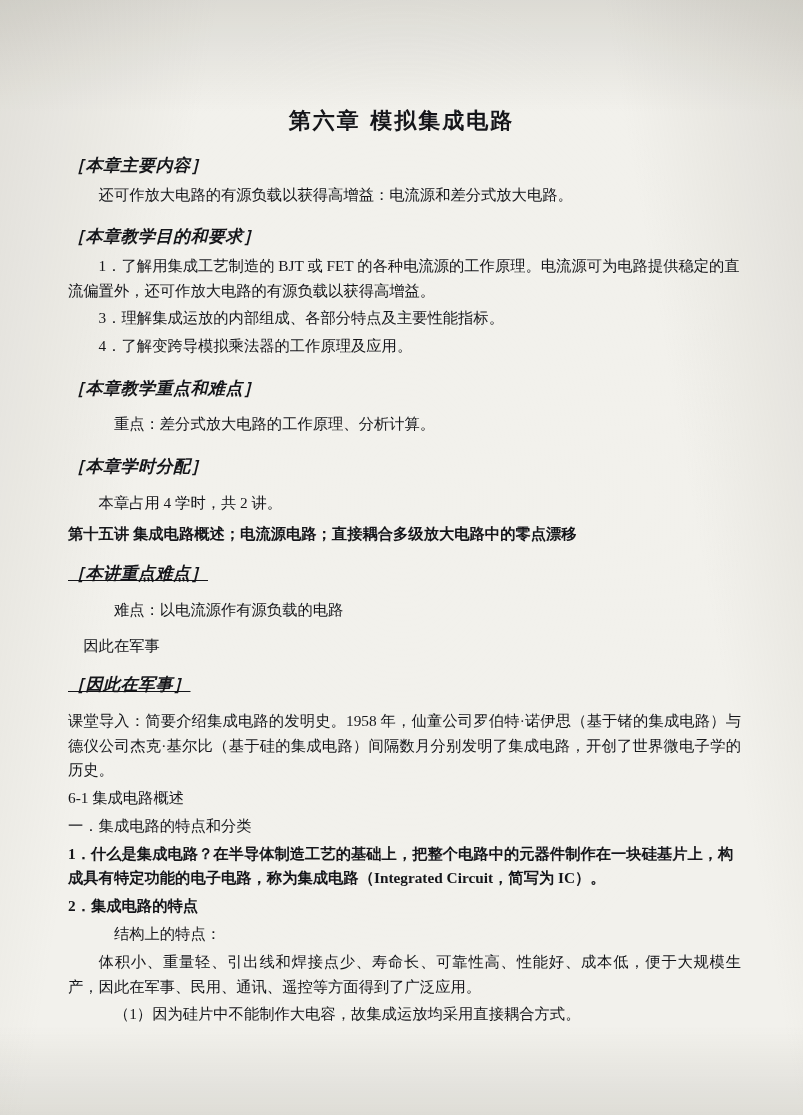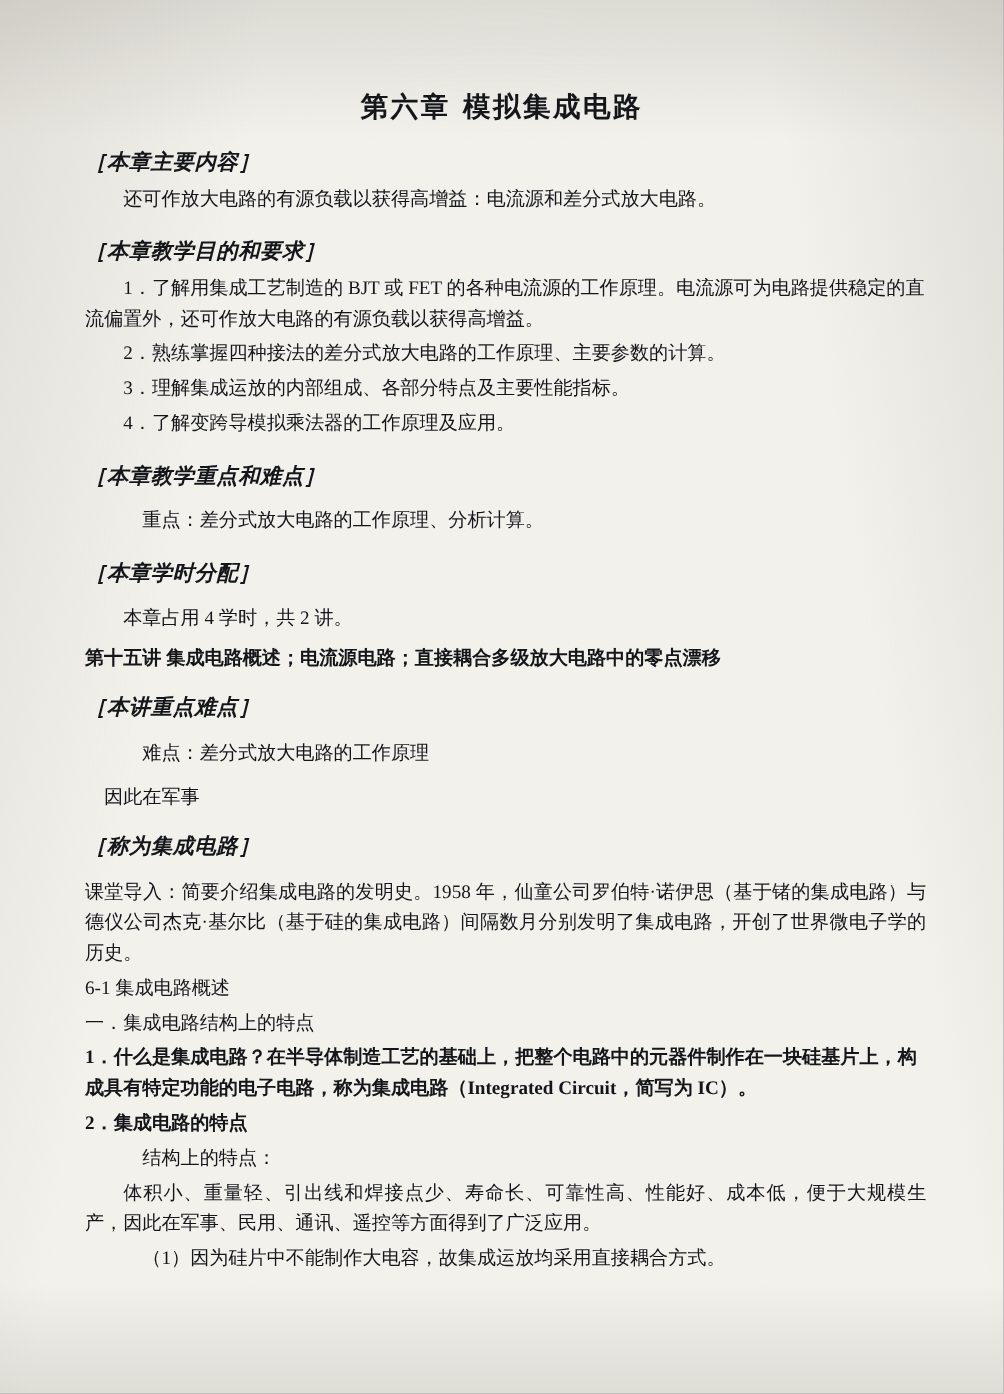--- a/index.html
+++ b/index.html
@@ -38,38 +38,38 @@
     top: 22px;
     width: 735px;
     height: 1070px;
     color: #15161a;
   }
   .doc-title {
     text-align: center;
     font-size: 22px;
     font-weight: bold;
     letter-spacing: 2px;
-    margin-top: 49px;
+    margin-top: 84px;
     margin-bottom: 10px;
     font-family: "DejaVu Serif", "Liberation Serif", serif;
   }
   .content {
     padding: 0 28px 0 34px;
     font-size: 15.3px;
     line-height: 1.62;
   }
   .sec-head {
     margin: 16px 0 2px 0;
     font-weight: bold;
     font-style: italic;
     font-size: 17px;
     letter-spacing: 0.5px;
     font-family: "DejaVu Serif", "Liberation Serif", serif;
   }
-  .sec-head.tight { margin-top: 13px; }
+  .sec-head.tight { margin-top: 13px; text-decoration: underline; }
   .para {
     margin: 3px 0;
     text-indent: 2em;
   }
   .para.noindent { text-indent: 0; }
   .para.ind1 { text-indent: 1em; }
   .para.ind3 { text-indent: 3em; }
   .para.justify {
     text-align: justify;
     text-indent: 0;
@@ -91,47 +91,46 @@
 
     <div class="doc-title">第六章  模拟集成电路</div>
 
     <div class="content">
 
       <div class="sec-head">［本章主要内容］</div>
       <div class="para">还可作放大电路的有源负载以获得高增益：电流源和差分式放大电路。</div>
 
       <div class="sec-head">［本章教学目的和要求］</div>
       <div class="para">1．了解用集成工艺制造的 BJT 或 FET 的各种电流源的工作原理。电流源可为电路提供稳定的直流偏置外，还可作放大电路的有源负载以获得高增益。</div>
-      <div class="para">2．熟练掌握四种接法的差分式放大电路的工作原理、主要参数的计算。</div>
       <div class="para">3．理解集成运放的内部组成、各部分特点及主要性能指标。</div>
       <div class="para">4．了解变跨导模拟乘法器的工作原理及应用。</div>
 
       <div class="sec-head">［本章教学重点和难点］</div>
       <div class="spacer-s"></div>
       <div class="para ind3">重点：差分式放大电路的工作原理、分析计算。</div>
 
       <div class="sec-head">［本章学时分配］</div>
       <div class="spacer-s"></div>
       <div class="para">本章占用 4 学时，共 2 讲。</div>
 
       <div class="lecture-line">第十五讲  集成电路概述；电流源电路；直接耦合多级放大电路中的零点漂移</div>
 
       <div class="sec-head tight">［本讲重点难点］</div>
       <div class="spacer-s"></div>
-      <div class="para ind3">难点：差分式放大电路的工作原理</div>
+      <div class="para ind3">难点：以电流源作有源负载的电路</div>
 
       <div class="spacer-s"></div>
       <div class="para ind1">因此在军事</div>
 
-      <div class="sec-head tight">［称为集成电路］</div>
+      <div class="sec-head tight">［因此在军事］</div>
       <div class="spacer-s"></div>
 
       <div class="para justify">课堂导入：简要介绍集成电路的发明史。1958 年，仙童公司罗伯特·诺伊思（基于锗的集成电路）与德仪公司杰克·基尔比（基于硅的集成电路）间隔数月分别发明了集成电路，开创了世界微电子学的历史。</div>
       <div class="para noindent">6-1  集成电路概述</div>
-      <div class="para noindent">一．集成电路结构上的特点</div>
+      <div class="para noindent">一．集成电路的特点和分类</div>
       <div class="para noindent bold">1．什么是集成电路？在半导体制造工艺的基础上，把整个电路中的元器件制作在一块硅基片上，构成具有特定功能的电子电路，称为集成电路（Integrated Circuit，简写为 IC）。</div>
       <div class="para noindent bold">2．集成电路的特点</div>
       <div class="para ind3">结构上的特点：</div>
       <div class="para justify" style="text-indent:2em;">体积小、重量轻、引出线和焊接点少、寿命长、可靠性高、性能好、成本低，便于大规模生产，因此在军事、民用、通讯、遥控等方面得到了广泛应用。</div>
       <div class="para ind3">（1）因为硅片中不能制作大电容，故集成运放均采用直接耦合方式。</div>
 
     </div>
   </div>
 </div>
 

